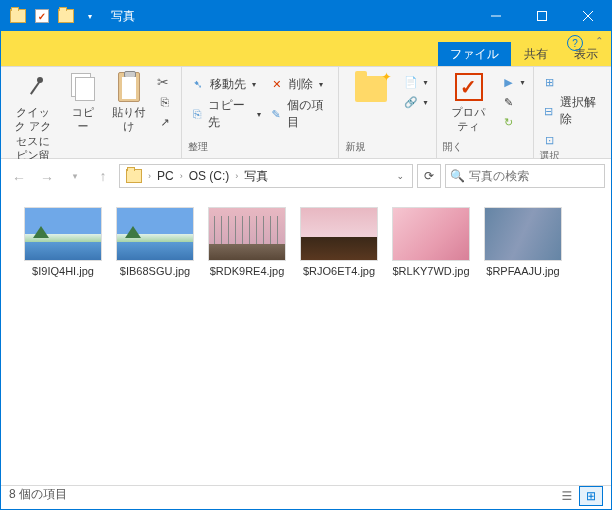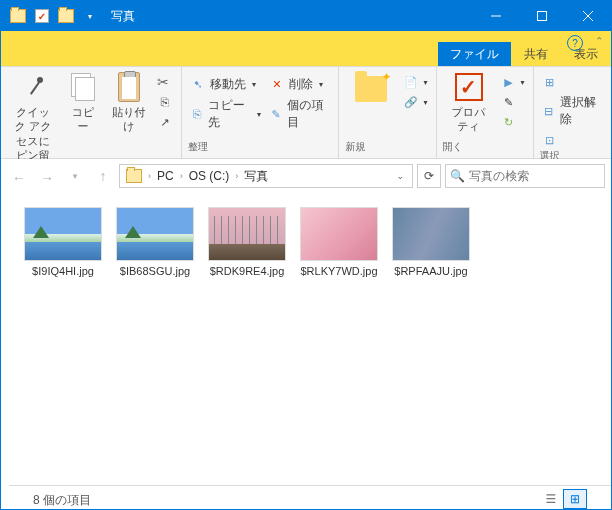--- a/index.html
+++ b/index.html
@@ -61,21 +61,21 @@
 .thumb{width:78px;height:54px;border:1px solid #ddd;background:#eee;}
 .fname{font-size:11px;color:#333;text-align:center;word-break:break-all;}
 .thumb.landscape{background:linear-gradient(to bottom,#6fa8e8 0%,#6fa8e8 50%,#dff0e8 50%,#a8d4a8 65%,#5b9bd5 65%,#3c77b4 100%);position:relative;}
 .thumb.landscape:after{content:"";position:absolute;left:8px;bottom:22px;width:16px;height:12px;background:#3e7843;clip-path:polygon(50% 0,0 100%,100% 100%);}
 .thumb.field{background:linear-gradient(to bottom,#e8b8c2 0%,#f0d0d8 55%,#3a2818 55%,#5a3820 100%);}
 .thumb.trees{background:linear-gradient(to bottom,#e8b8c2 0%,#d4a8b8 70%,#7a6858 70%,#5a4838 100%);position:relative;}
 .thumb.trees:before{content:"";position:absolute;top:8px;left:5px;right:5px;height:28px;background:repeating-linear-gradient(90deg,#888 0,#888 1px,transparent 1px,transparent 7px);}
 .thumb.pink{background:linear-gradient(135deg,#f5c5d0 0%,#e89db0 60%,#d88098 100%);}
 .thumb.pinkh{background:linear-gradient(to bottom,#ecc5d0 0%,#f0b8c5 65%,#8a95c5 65%,#7585b5 100%);}
 .thumb.rain{background:linear-gradient(115deg,#6585a5 0%,#8a9ab8 50%,#6585a5 100%);}
-.statusbar{height:24px;border-top:1px solid #dadada;display:flex;align-items:flex-end;padding:0 24px;color:#555;font-size:11px;margin-left:8px;}
+.statusbar{height:24px;border-top:1px solid #dadada;display:flex;align-items:flex-start;padding:0 8px;color:#555;font-size:11px;}
 .sb-spacer{flex:1;}
 .view-btn{width:24px;height:20px;display:flex;align-items:center;justify-content:center;color:#777;border:1px solid transparent;}
 .view-btn.active{border-color:#0078d7;background:#e5f1fb;color:#0078d7;}
 </style>
 </head>
 <body>
 
 <div class="window">
   <div class="titlebar">
     <div class="qat">
@@ -281,20 +281,24 @@
         </div>
         <div class="file-item">
           <div class="thumb landscape"></div>
           <div class="fname">$IB68SGU.jpg</div>
         </div>
         <div class="file-item">
           <div class="thumb trees"></div>
           <div class="fname">$RDK9RE4.jpg</div>
         </div>
         <div class="file-item">
+          <div class="thumb field"></div>
+          <div class="fname">$RJO6ET4.jpg</div>
+        </div>
+        <div class="file-item">
           <div class="thumb pink"></div>
           <div class="fname">$RLKY7WD.jpg</div>
         </div>
         <div class="file-item">
           <div class="thumb rain"></div>
           <div class="fname">$RPFAAJU.jpg</div>
         </div>
       </div>
   </div>
 

